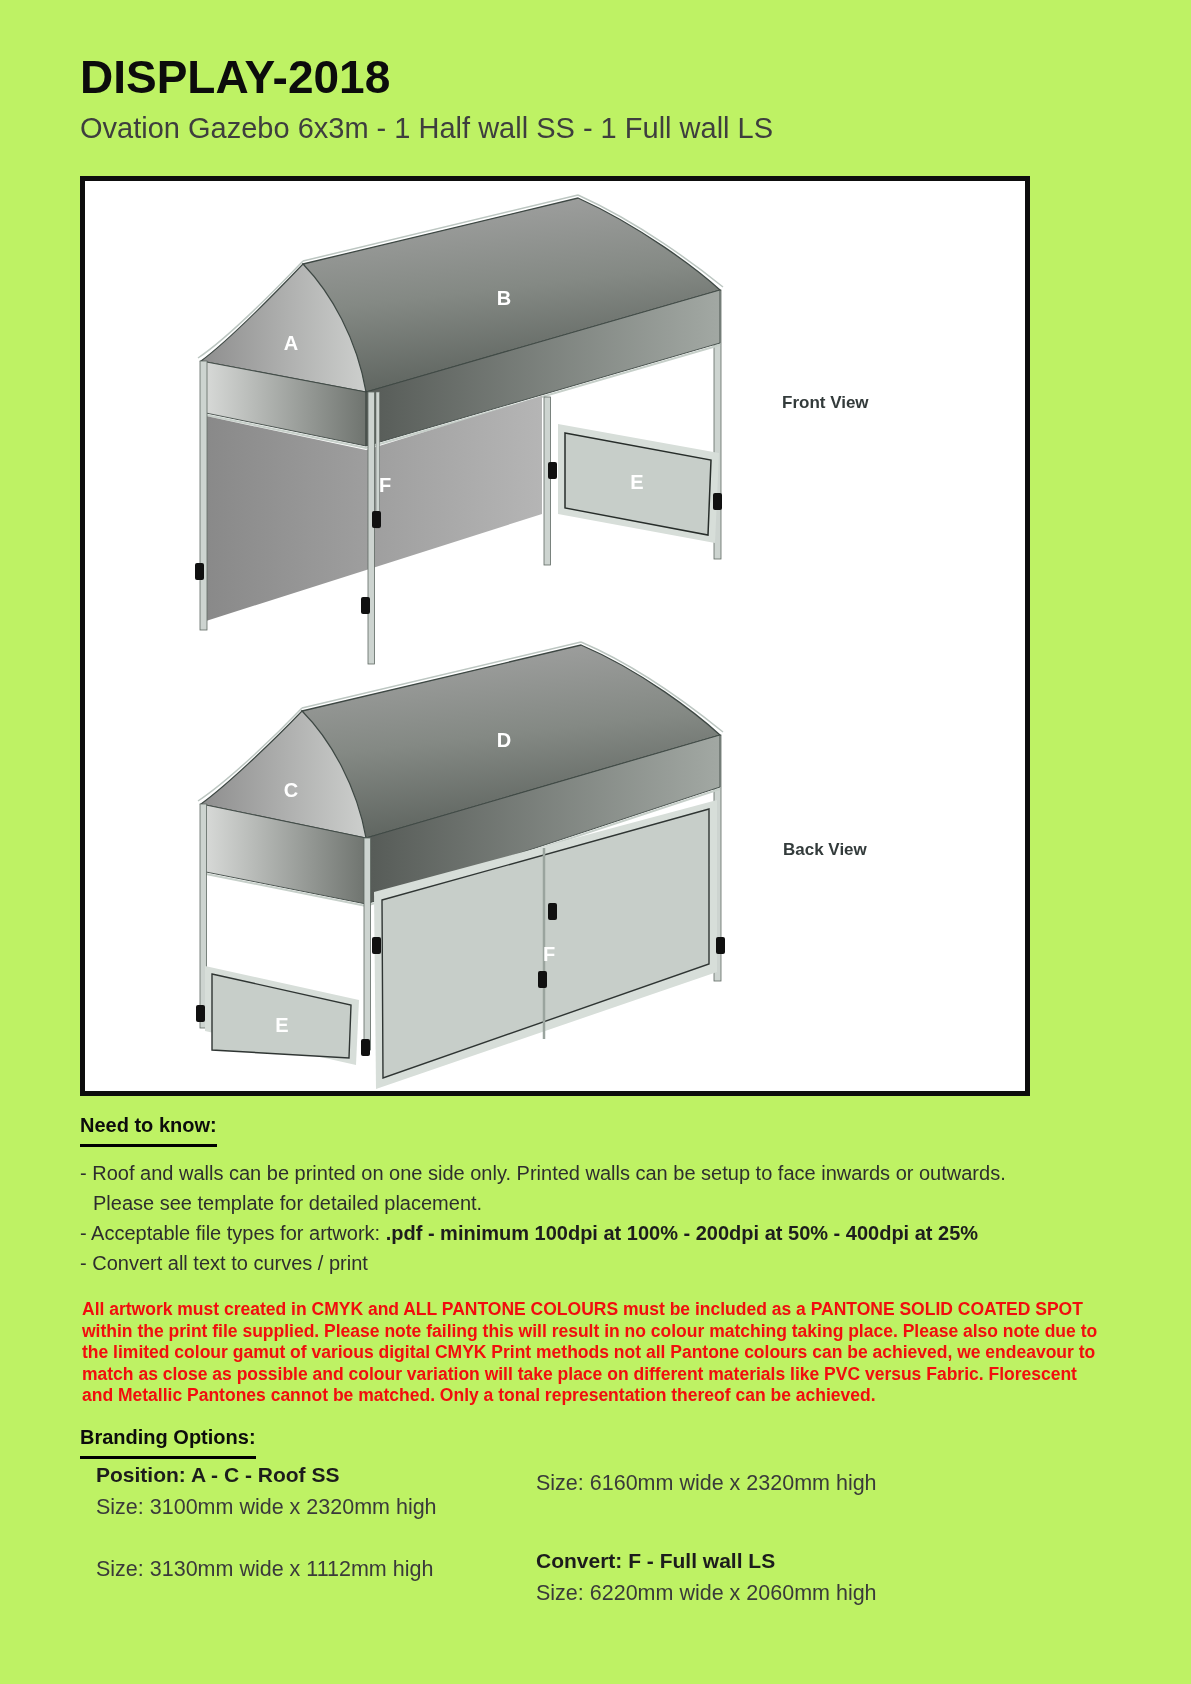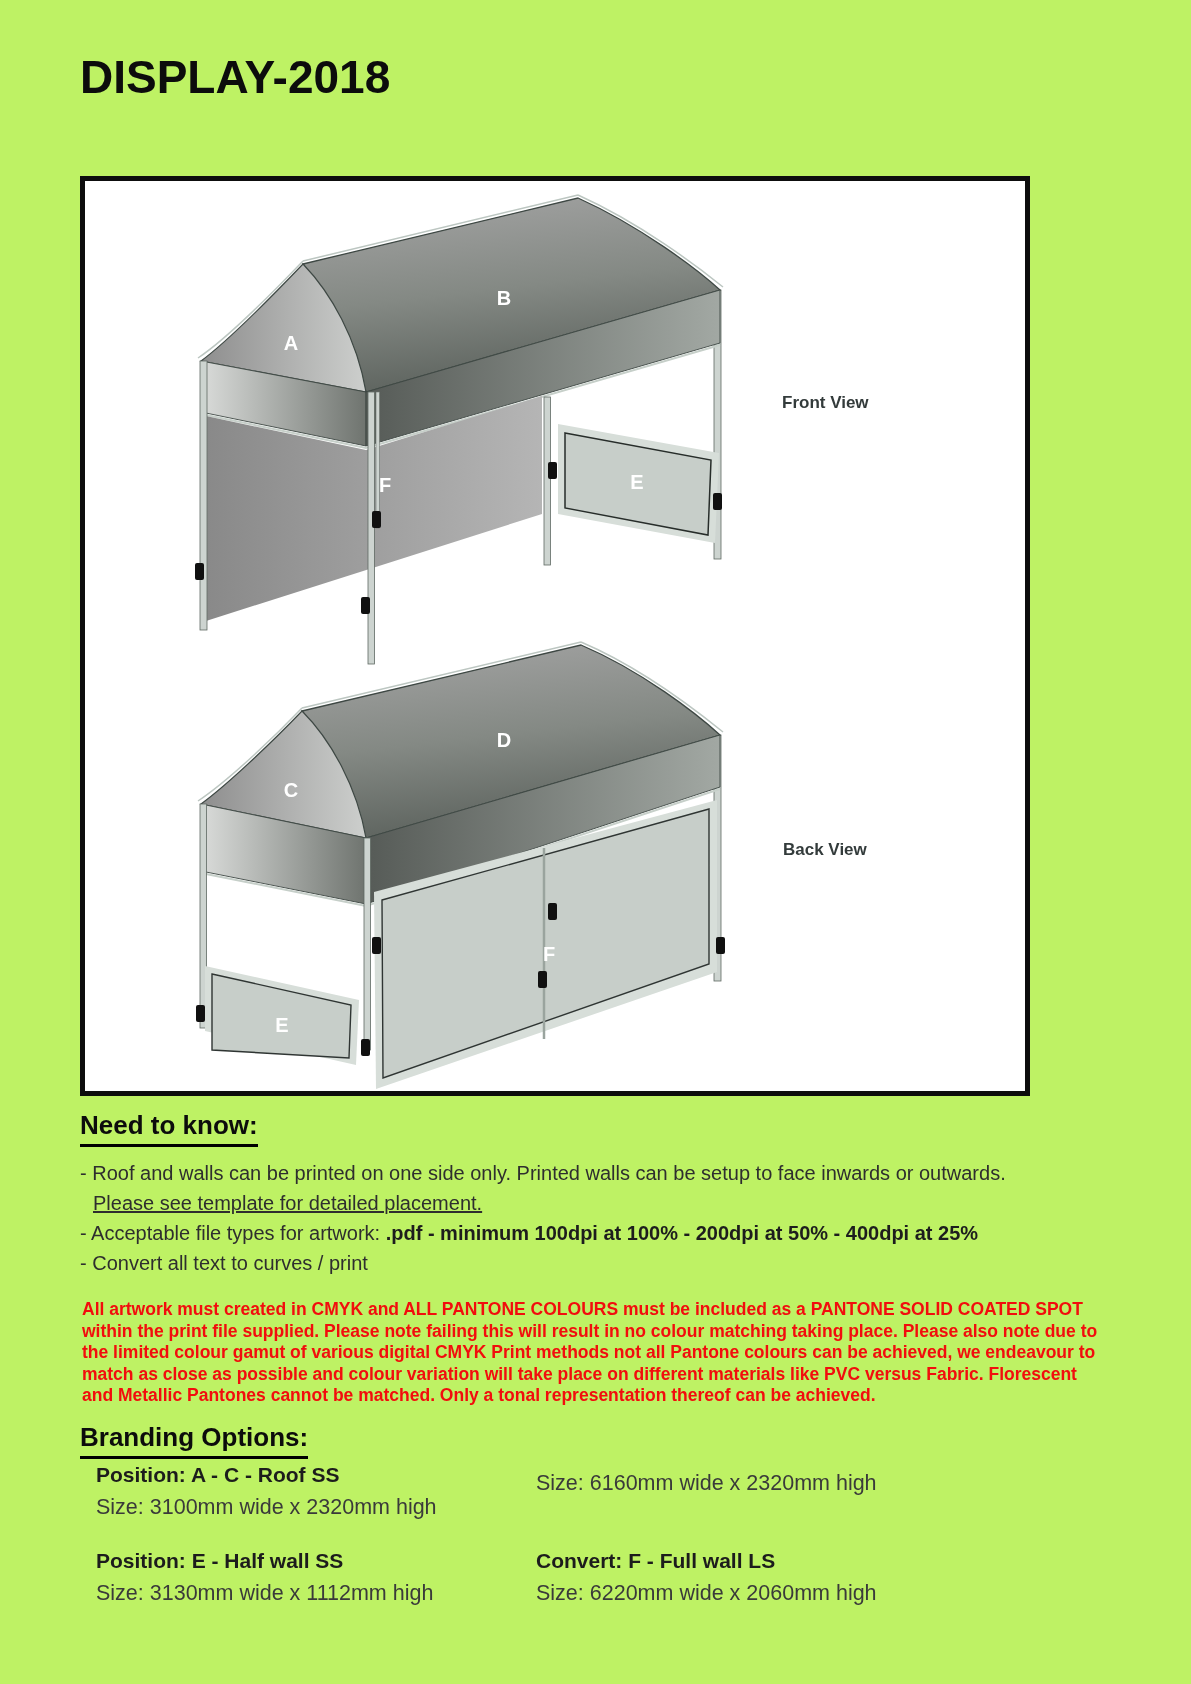--- a/index.html
+++ b/index.html
@@ -18,29 +18,29 @@
     position:absolute;left:80px;top:176px;width:950px;height:920px;
     border:5px solid #0d0d0d;box-sizing:border-box;background:#ffffff;
   }
   .figure-box svg{display:block;}
   .view-label{
     position:absolute;font-size:17px;font-weight:bold;color:#333b3b;white-space:nowrap;
   }
   .view-label.front{left:782px;top:393px;}
   .view-label.back{left:783px;top:840px;}
   .section-heading{
-    position:absolute;left:80px;margin:0;font-size:26px;font-weight:bold;color:#0c0c0c;
+    position:absolute;left:80px;margin:0;font-size:20px;font-weight:bold;color:#0c0c0c;
     border-bottom:3px solid #000;display:inline-block;padding-bottom:2px;line-height:34px;
   }
   .ntk-heading{top:1108px;}
   .brand-heading{top:1420px;}
   .ntk-body{
     position:absolute;left:80px;top:1158px;width:1030px;font-size:20px;line-height:30px;color:#2e2e2e;
   }
-  .ntk-body .indent{padding-left:13px;text-decoration:underline;}
+  .ntk-body .indent{padding-left:13px;}
   .ntk-body b{color:#1d1d1d;}
   .warning{
     position:absolute;left:80px;top:1297px;width:1016px;margin:2px;
     font-size:17.5px;font-weight:bold;line-height:21.6px;color:#f20d0d;
   }
   .brand-cell{position:absolute;width:420px;margin-left:16px;}
   .brand-cell .pos{font-size:21px;font-weight:bold;color:#1c1c1c;}
   .brand-cell .size{font-size:21.5px;color:#3a3a3a;margin-top:8px;}
   .cell-r1c1{left:80px;top:1463px;}
   .cell-r1c2{left:520px;top:1463px;}
@@ -48,20 +48,21 @@
   .cell-r2c2{left:520px;top:1549px;}
   .part-label{font-size:20px;font-weight:bold;fill:#ffffff;text-anchor:middle;
     font-family:"Liberation Sans","DejaVu Sans",sans-serif;}
 </style>
 </head>
 <body>
 
 <div class="page">
 
   <div class="title">DISPLAY-2018</div>
+  <div class="subtitle">Ovation Gazebo 6x3m - 1 Half wall SS - 1 Full wall LS</div>
 
   <div class="figure-box">
     <svg viewBox="0 0 940 910" width="940" height="910">
       <defs>
         <linearGradient id="gRoof" x1="0" y1="0" x2="0.25" y2="1">
           <stop offset="0" stop-color="#a5a5a5"></stop>
           <stop offset="0.55" stop-color="#848984"></stop>
           <stop offset="1" stop-color="#5e645f"></stop>
         </linearGradient>
         <linearGradient id="gGable" x1="0" y1="0" x2="1" y2="0">
@@ -178,21 +179,20 @@
   <h2 class="section-heading brand-heading">Branding Options:</h2>
 
   <div class="brand-cell cell-r1c1">
     <div class="pos">Position: A - C - Roof SS</div>
     <div class="size">Size: 3100mm wide x 2320mm high</div>
   </div>
   <div class="brand-cell cell-r1c2">
     <div class="size">Size: 6160mm wide x 2320mm high</div>
   </div>
   <div class="brand-cell cell-r2c1">
-    <div class="pos">Position: E - Half wall SS</div>
     <div class="size">Size: 3130mm wide x 1112mm high</div>
   </div>
   <div class="brand-cell cell-r2c2">
     <div class="pos">Convert: F - Full wall LS</div>
     <div class="size">Size: 6220mm wide x 2060mm high</div>
   </div>
 
 </div>
 
 </body></html>

